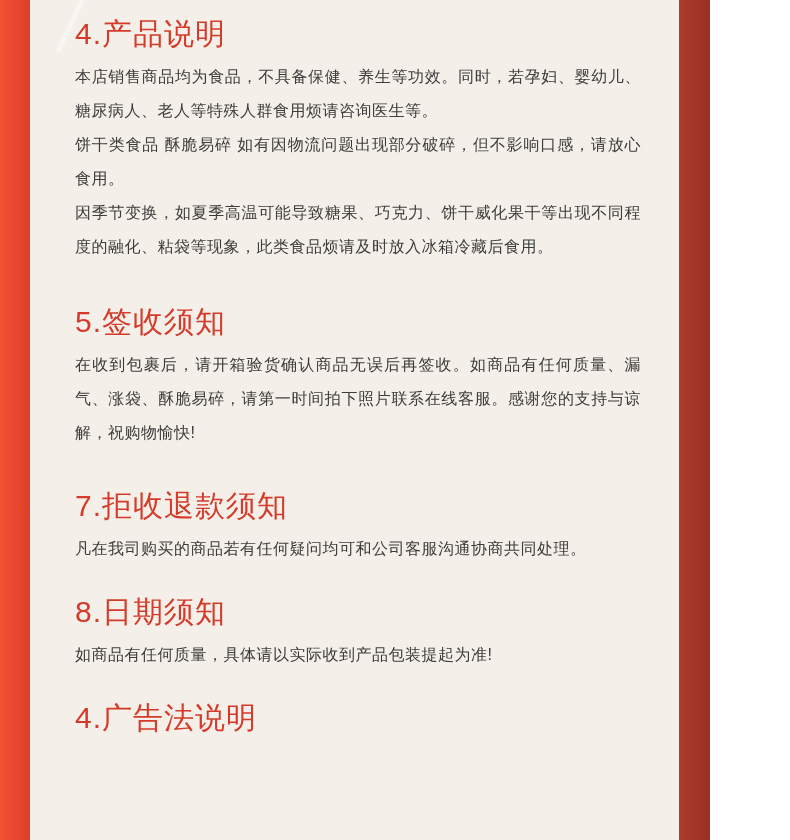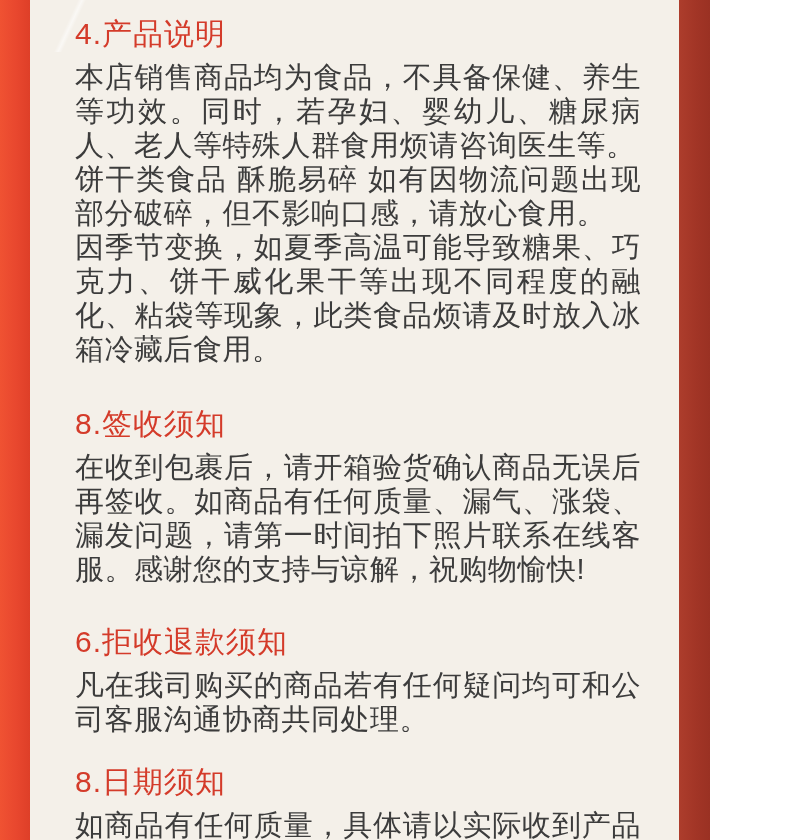--- a/index.html
+++ b/index.html
@@ -53,21 +53,21 @@
     margin: 0 0 8px 0;
     font-size: 30px;
     line-height: 36px;
     font-weight: 500;
     color: #d43b2a;
     letter-spacing: 1px;
   }
 
   .section p {
     margin: 0;
-    font-size: 29px;
+    font-size: 16px;
     line-height: 34px;
     font-weight: 400;
     color: #3c3c3c;
     letter-spacing: 0.5px;
     text-align: justify;
   }
 </style>
 </head>
 <body>
 
@@ -79,26 +79,26 @@
   <div class="content">
 
     <div class="section s4">
       <h2>4.产品说明</h2>
       <p>本店销售商品均为食品，不具备保健、养生等功效。同时，若孕妇、婴幼儿、糖尿病人、老人等特殊人群食用烦请咨询医生等。</p>
       <p>饼干类食品 酥脆易碎 如有因物流问题出现部分破碎，但不影响口感，请放心食用。</p>
       <p>因季节变换，如夏季高温可能导致糖果、巧克力、饼干威化果干等出现不同程度的融化、粘袋等现象，此类食品烦请及时放入冰箱冷藏后食用。</p>
     </div>
 
     <div class="section s5">
-      <h2>8.签收须知</h2>
-      <p>在收到包裹后，请开箱验货确认商品无误后再签收。如商品有任何质量、漏气、涨袋、漏发问题，请第一时间拍下照片联系在线客服。感谢您的支持与谅解，祝购物愉快!</p>
+      <h2>5.签收须知</h2>
+      <p>在收到包裹后，请开箱验货确认商品无误后再签收。如商品有任何质量、漏气、涨袋、酥脆易碎，请第一时间拍下照片联系在线客服。感谢您的支持与谅解，祝购物愉快!</p>
     </div>
 
     <div class="section s6">
-      <h2>6.拒收退款须知</h2>
+      <h2>7.拒收退款须知</h2>
       <p>凡在我司购买的商品若有任何疑问均可和公司客服沟通协商共同处理。</p>
     </div>
 
     <div class="section s7">
       <h2>8.日期须知</h2>
       <p>如商品有任何质量，具体请以实际收到产品包装提起为准!</p>
     </div>
 
     <div class="section s8">
       <h2>4.广告法说明</h2>

